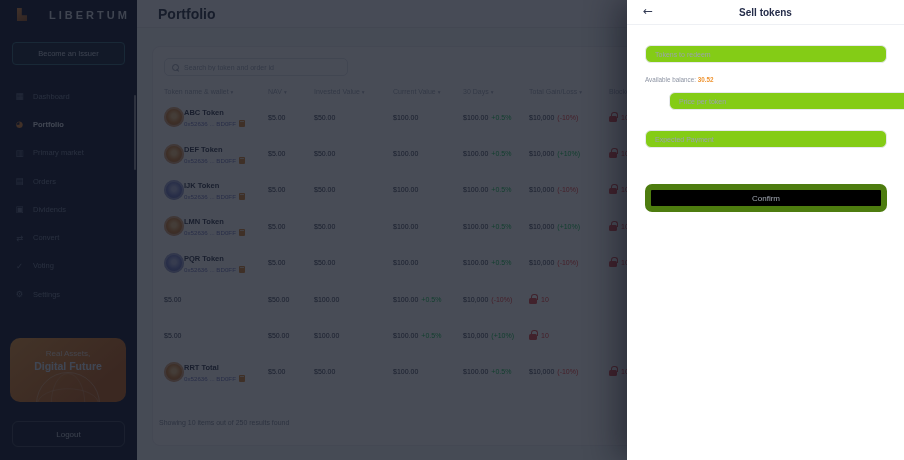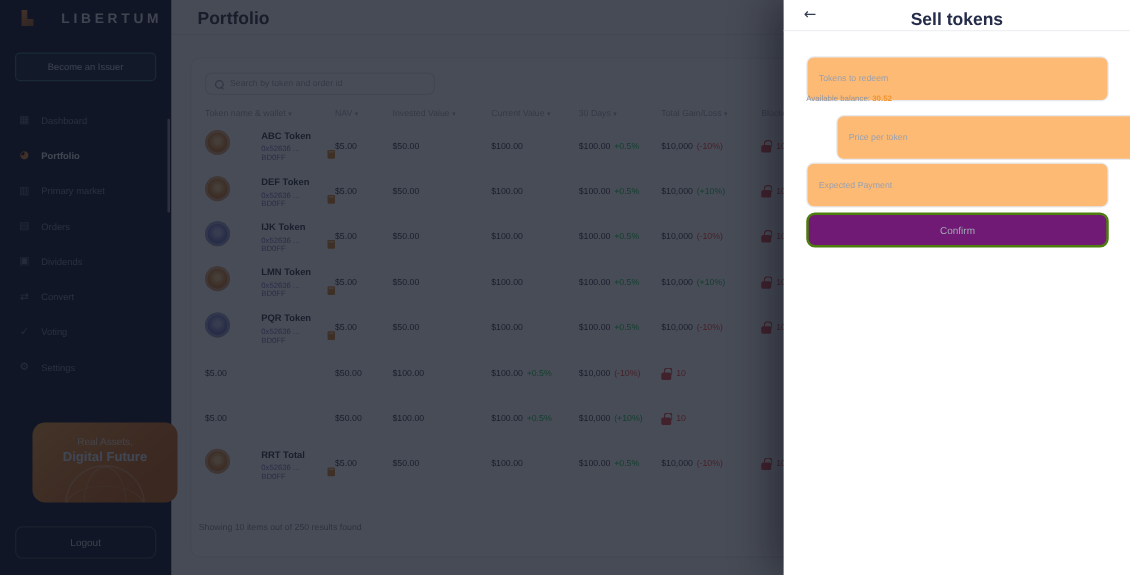--- a/index.html
+++ b/index.html
@@ -19,21 +19,21 @@
     background:rgba(44,74,94,.25); border:1px solid #3a6d7c; border-radius:4px;
     color:#c9d2dd; font-size:7.5px; display:flex; align-items:center; justify-content:center;
     cursor:pointer; }
   .nav { position:absolute; left:0; top:82px; width:137px; }
   .nav-item { height:28.3px; display:flex; align-items:center; padding-left:14px; gap:8px;
     color:#7d869e; font-size:7.5px; cursor:pointer; }
   .nav-item .nav-icon { width:11px; font-size:8.5px; color:#6d7690; text-align:center;
     font-family:"DejaVu Sans", sans-serif; }
   .nav-item[data-active="true"] { color:#e0e4ed; font-weight:bold; }
   .nav-item[data-active="true"] .nav-icon { color:#e08a3c; }
-  .promo { position:absolute; left:26px; top:338px; width:116px; height:64px;
+  .promo { position:absolute; left:10px; top:338px; width:116px; height:64px;
     border-radius:10px; overflow:hidden; text-align:center; padding-top:11px;
     background:linear-gradient(140deg,#e9993f 0%,#c96a25 75%); }
   .promo-line1 { font-size:8px; color:rgba(240,244,250,.78); }
   .promo-line2 { font-size:10.5px; font-weight:bold; color:#d9e6f4; margin-top:2px; }
   .globe { position:absolute; left:50%; bottom:-34px; transform:translateX(-50%);
     width:64px; height:64px; border-radius:50%; border:1px solid rgba(255,255,255,.3); }
   .globe::before, .globe::after { content:""; position:absolute; inset:0; border-radius:50%;
     border:1px solid rgba(255,255,255,.22); }
   .globe::before { transform:scaleX(.55); }
   .globe::after  { transform:scaleY(.5); }
@@ -67,21 +67,21 @@
 
   .tgrid { display:grid; grid-template-columns:104px 46px 79px 70px 66px 80px 70px;
     align-items:center; }
   .thead { position:absolute; left:11px; top:36px; width:540px; height:16px;
     font-size:7px; color:#a7aebc; }
   .th { cursor:pointer; white-space:nowrap; }
   .caret { font-size:5.5px; color:#a7aebc; margin-left:2px;
     font-family:"DejaVu Sans", sans-serif; }
   .rows { position:absolute; left:11px; top:52px; width:540px; }
   .trow { height:36.4px; font-size:7px; color:#3a4156; cursor:pointer; }
-  .cell-name { display:flex; align-items:flex-start; gap:25px; }
+  .cell-name { display:flex; align-items:flex-end; gap:0; }
   .coin { width:20px; height:20px; border-radius:50%; flex:0 0 auto;
     box-shadow:inset 0 0 0 2px rgba(255,255,255,.35); }
   .coin[data-variant="orange"] { background:radial-gradient(circle at 50% 45%, #eec083 14%, #d3873f 45%, #bb6c30 78%); }
   .coin[data-variant="blue"]   { background:radial-gradient(circle at 50% 45%, #b8bde2 14%, #7d86c9 45%, #5b64a8 78%); }
   .coin[data-variant="yellow"] { background:radial-gradient(circle at 50% 45%, #f5e58e 14%, #e3c43f 45%, #c9a42d 78%); }
   .tok-name { font-size:7.5px; font-weight:bold; color:#3a4156; }
   .wallet-line { display:flex; align-items:center; gap:3px; margin-top:3px; }
   .wallet { font-size:6.2px; color:#7a7fc0; }
   .copy-ic { width:6px; height:7px; background:#d88a3c; border-radius:1px; position:relative; cursor:pointer; }
   .copy-ic::after { content:""; position:absolute; left:1px; top:1px; width:4px; height:5px;
@@ -99,30 +99,30 @@
   .dim { position:absolute; left:0; top:0; width:627px; height:460px;
     background:rgba(15,20,33,.76); z-index:50; pointer-events:none; }
 
   
   .panel { position:absolute; left:627px; top:0; width:277px; height:460px;
     background:#ffffff; z-index:60; box-shadow:-10px 0 30px rgba(10,14,24,.45); }
   .panel-header { position:relative; height:25px; border-bottom:1px solid #eef0f4; }
   .back-btn { position:absolute; left:16px; top:4px; font-size:12px; color:#343c55;
     background:none; border:none; cursor:pointer; font-family:"DejaVu Sans", sans-serif; }
   .panel-title { position:absolute; left:0; top:7px; width:100%; text-align:center;
-    font-size:14px; font-weight:bold; color:#242c49; }
-  .fld { position:absolute; left:18px; width:242px; height:36px; border:1px solid #e7e9ee;
-    border-radius:6px; padding-left:9px; font-size:7px; color:#5a6172; background:#fdba74;
-    outline:none; font-family:"Liberation Sans", sans-serif; }
+    font-size:10px; font-weight:bold; color:#242c49; }
+  .fld { position:absolute; left:18px; width:242px; height:18px; border:1px solid #e7e9ee;
+    border-radius:6px; padding-left:9px; font-size:7px; color:#5a6172; background:#84cc16;
+    outline:none; font-family:"Liberation Sans", sans-serif;text-decoration:underline; }
   .fld::placeholder { color:#9aa1af; }
   .fld-1 { top:45px; } .fld-2 { top:92px;margin-left:24px; } .fld-3 { top:130px; }
   .balance { position:absolute; left:18px; top:76px; font-size:6.3px; color:#8d94a3; }
   .balance b { color:#ef9431; font-weight:bold; }
-  .confirm-btn { position:absolute; left:18px; top:170px; width:242px; height:28px;
-    background:#701a75; border:2px solid #4d7c0f; border-radius:7px; font-size:8px;
+  .confirm-btn { position:absolute; left:18px; top:184px; width:242px; height:28px;
+    background:#000000; border:6px solid #4d7c0f; border-radius:7px; font-size:8px;
     color:#a2a8b3; cursor:pointer; font-family:"Liberation Sans", sans-serif; }
 </style>
 </head>
 <body>
 
 <div class="stage">
 
   <aside class="sidebar">
     <div class="logo">
       <span class="logo-mark"></span>

